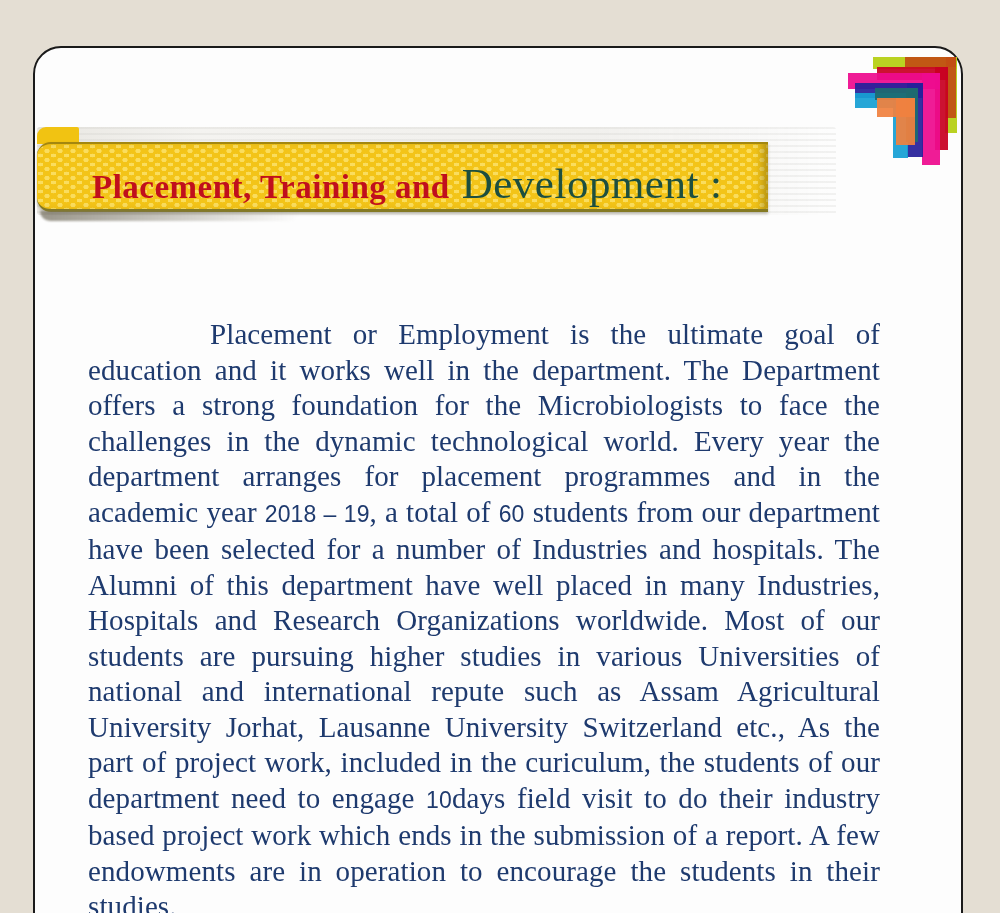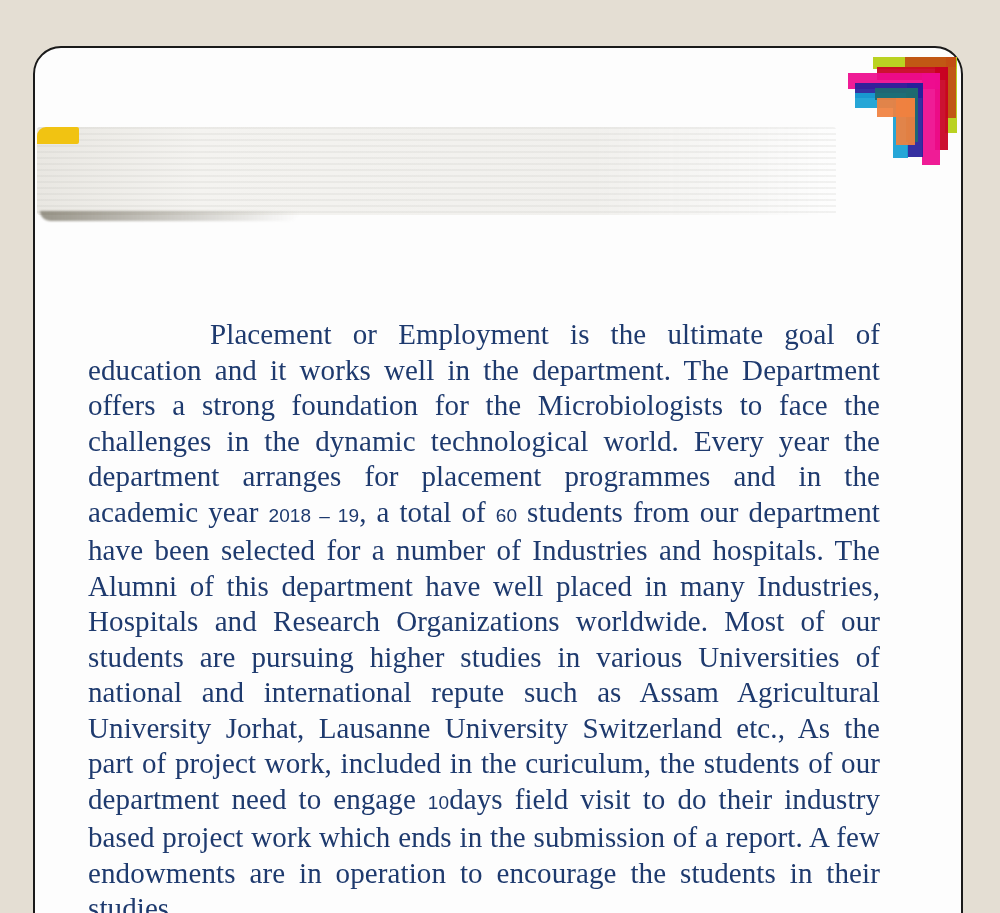--- a/index.html
+++ b/index.html
@@ -40,31 +40,35 @@
     filter:blur(1px);
   }
   .title-1{font-size:33px;font-weight:bold;letter-spacing:.5px;}
   .title-2{font-size:43px;font-weight:normal;margin-left:12px;letter-spacing:.5px;}
   .corner-svg{position:absolute;left:845px;top:52px;}
   .body-text{
     position:absolute;left:88px;top:288px;width:792px;
     font-size:29px;line-height:35.5px;text-align:justify;text-indent:122px;
     letter-spacing:.1px;
   }
-  .seg-sans{font-family:"Liberation Sans",sans-serif;font-size:19px;}
+  .seg-sans{font-family:"Liberation Sans",sans-serif;font-size:23px;}
 </style>
 </head>
 <body>
 
 <div class="stage">
   <div class="card"></div>
 
   <div class="tex-strip"></div>
   <div class="tab" id="tab" style="background: rgb(241, 195, 18);"></div>
 
+  <div class="banner" id="banner" style="background-color: rgb(243, 196, 24); background-image: radial-gradient(4px 3px at 3.5px 2.5px, rgb(250, 221, 94) 62%, rgba(0, 0, 0, 0) 68%), radial-gradient(4px 3px at 10px 7px, rgb(250, 221, 94) 62%, rgba(0, 0, 0, 0) 68%); background-size: 13px 9px;">
+    <span class="title-1" id="title1" style="color: rgb(192, 15, 29);">Placement, Training and</span>
+    <span class="title-2" id="title2" style="color: rgb(29, 79, 63);">Development :</span>
+  </div>
   <div class="banner-shadow"></div>
 
   <svg class="corner-svg" id="corner-svg" width="120" height="118" viewBox="845 52 120 118">
       <rect x="873" y="57" width="84" height="12" fill="#b5cf11" fill-opacity="0.93"></rect>
       <rect x="945" y="57" width="12" height="76" fill="#b5cf11" fill-opacity="0.93"></rect>
       <rect x="905" y="57" width="51" height="10" fill="#c24d13" fill-opacity="0.93"></rect>
       <rect x="946" y="57" width="10" height="61" fill="#c24d13" fill-opacity="0.93"></rect>
       <rect x="877" y="67" width="71" height="13" fill="#c80021" fill-opacity="0.93"></rect>
       <rect x="935" y="67" width="13" height="83" fill="#c80021" fill-opacity="0.93"></rect>
       <rect x="848" y="73" width="92" height="16" fill="#ee0b8e" fill-opacity="0.93"></rect>

